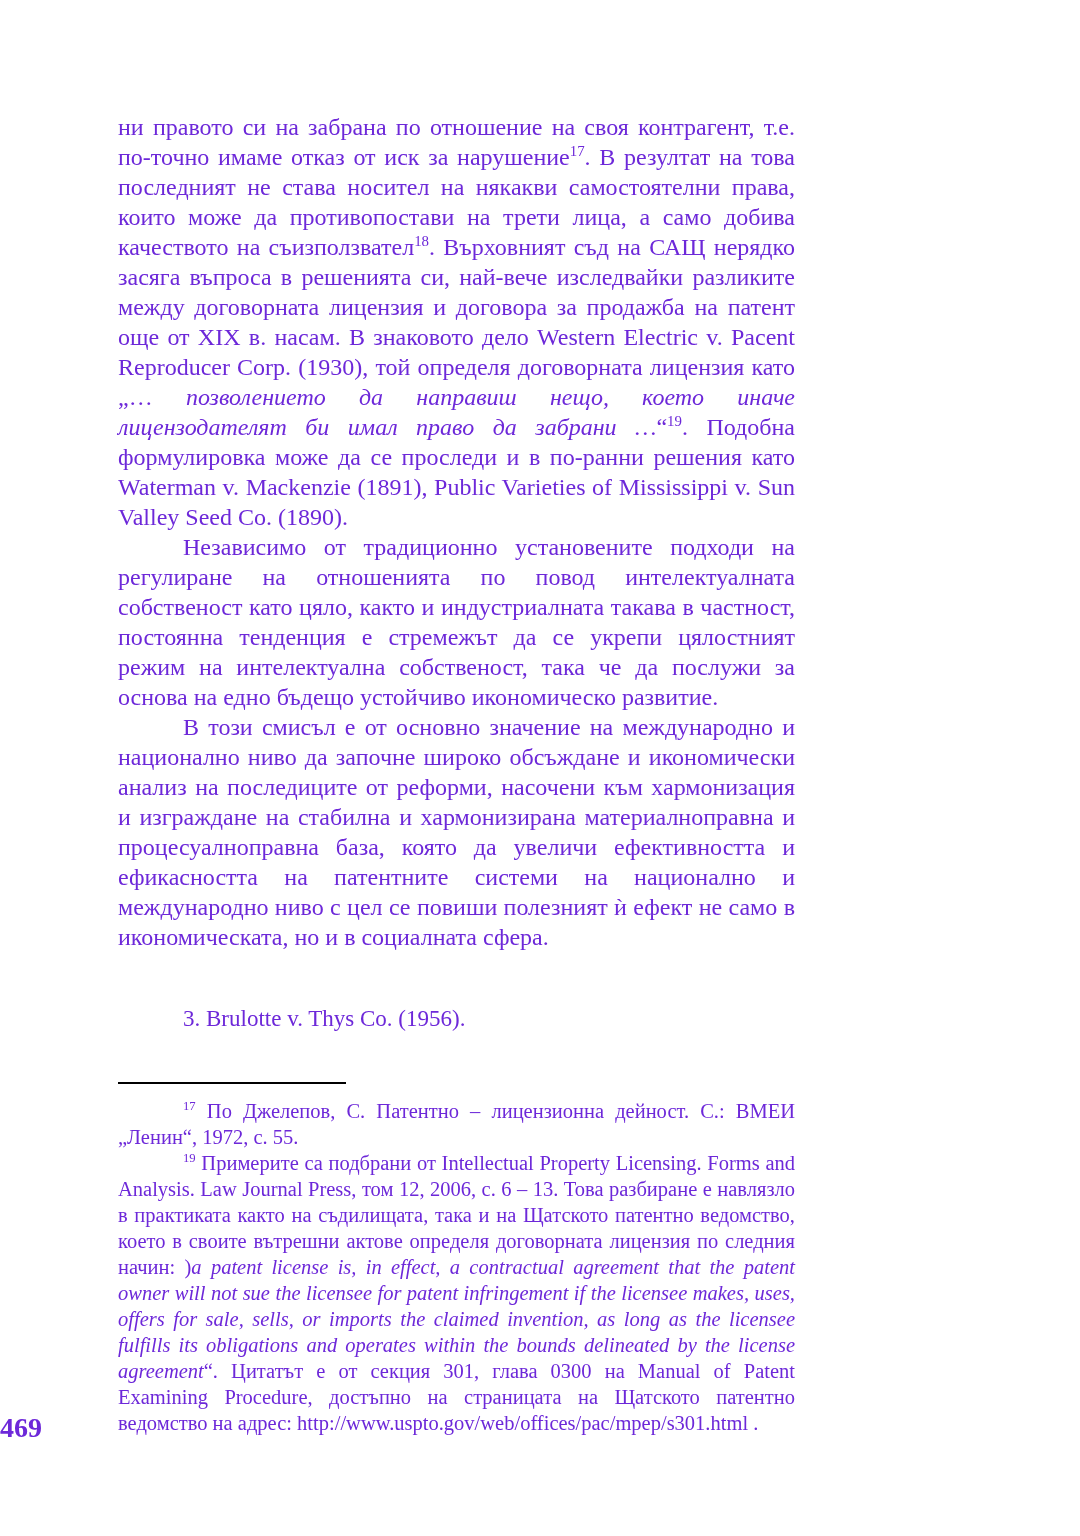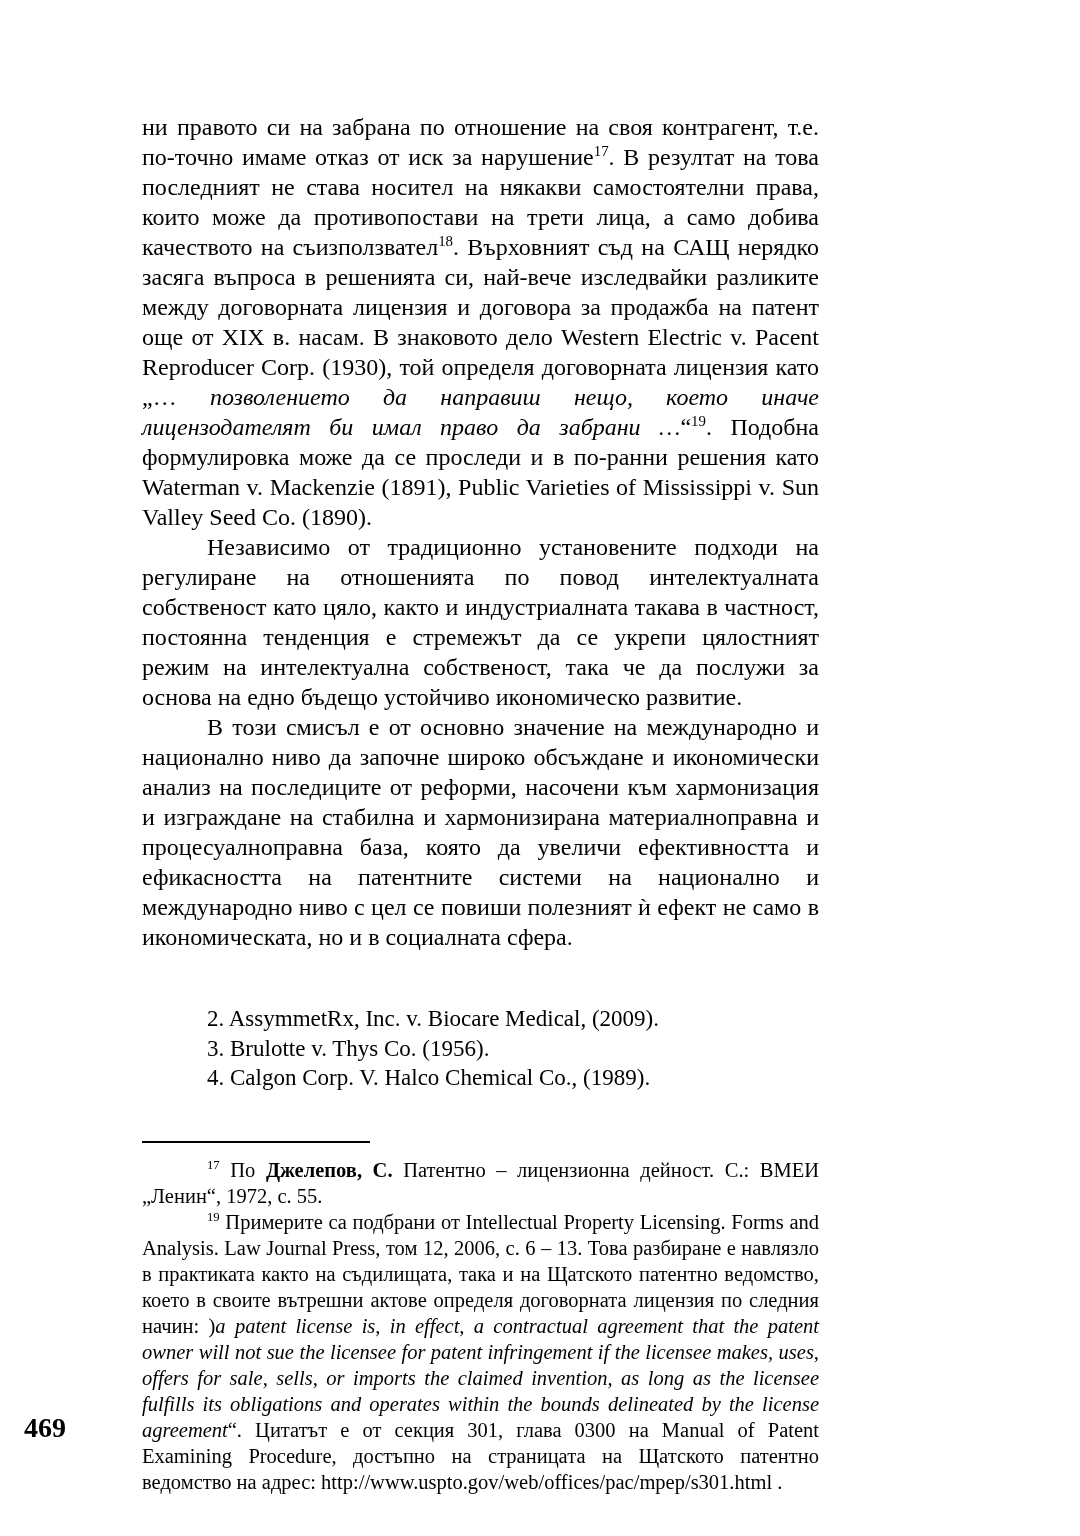--- a/index.html
+++ b/index.html
@@ -2,40 +2,39 @@
 <html><head>
 <meta charset="utf-8">
 <style>
   * { margin: 0; padding: 0; box-sizing: border-box; }
   html, body { background: #ffffff; }
   .page {
     position: relative;
     width: 912px;
     height: 1536px;
     background: #ffffff;
-    color: #000000;
+    color: #6d28d9;
     font-family: "Liberation Serif", serif;
     padding: 112px 117px 0 118px;
     overflow: hidden;
-    margin-left: 24px;
   }
   .body-text {
     font-size: 24px;
     line-height: 30px;
     text-align: justify;
   }
   .para { margin: 0; }
   .para.indent { text-indent: 65px; }
   sup {
     font-size: 0.62em;
     line-height: 0;
     vertical-align: super;
   }
   .run-italic { font-style: italic; }
-  .run-bold { font-weight: bold; }
+  .run-bold { font-weight: normal; }
   .biblio-heading {
     margin: 45px 0 0 65px;
     font-size: 23px;
     font-weight: bold;
     letter-spacing: 0.5px;
   }
   .biblio-list {
     list-style: none;
     margin: 52px 0 0 65px;
     font-size: 23px;
@@ -69,23 +68,21 @@
 <div class="page">
 
   <main class="body-text">
     <p class="para"><span>ни правото си на забрана по отношение на своя контрагент, т.е. по-точно имаме отказ от иск за нарушение</span><sup>17</sup><span>. В резултат на това последният не става носител на някакви самостоятелни права, които може да противопостави на трети лица, а само добива качеството на съизползвател</span><sup>18</sup><span>. Върховният съд на САЩ нерядко засяга въпроса в решенията си, най-вече изследвайки разликите между договорната лицензия и договора за продажба на патент още от XIX в. насам.  В знаковото дело Western Electric v. Pacent Reproducer Corp. (1930), той определя договорната лицензия като „… </span><span class="run-italic">позволението да направиш нещо, което иначе лицензодателят би имал право да забрани …</span><span>“</span><sup>19</sup><span>. Подобна формулировка може да се проследи и в по-ранни решения като Waterman v. Mackenzie (1891), Public Varieties of Mississippi v. Sun Valley Seed Co. (1890).</span></p>
     <p class="para indent"><span>Независимо от традиционно установените подходи на регулиране на отношенията по повод интелектуалната собственост като цяло, както и индустриалната такава в частност, постоянна тенденция е стремежът да се укрепи цялостният режим на интелектуална собственост, така че да послужи за основа на едно бъдещо устойчиво икономическо развитие.</span></p>
     <p class="para indent"><span>В този смисъл е от основно значение на международно и национално ниво да започне широко обсъждане и икономически анализ на последиците от реформи, насочени към хармонизация и изграждане на стабилна и хармонизирана материалноправна и процесуалноправна база, която да увеличи ефективността и ефикасността на патентните системи на национално и международно ниво с цел се повиши полезният ѝ ефект не само в икономическата, но и в социалната сфера.</span></p>
   </main>
 
 
   <ul class="biblio-list">
-    <li>2. AssymmetRx, Inc. v. Biocare Medical, (2009).</li>
     <li>3. Brulotte v. Thys Co. (1956).</li>
-    <li>4. Calgon Corp. V. Halco Chemical Co., (1989).</li>
   </ul>
 
   <hr class="footnote-rule">
 
   <div class="footnotes">
     <p class="footnote"><sup>17</sup><span> По </span><span class="run-bold">Джелепов, С.</span><span> Патентно – лицензионна дейност. С.: ВМЕИ „Ленин“, 1972, с. 55.</span></p>
     <p class="footnote"><sup>19</sup><span> Примерите са подбрани от Intellectual Property Licensing. Forms and Analysis. Law Journal Press, том 12, 2006, с. 6 – 13. Това разбиране е навлязло в практиката както на съдилищата, така и на Щатското патентно ведомство, което в своите вътрешни актове определя договорната лицензия по следния начин: )</span><span class="run-italic">a patent license is, in effect, a contractual agreement that the patent owner will not sue the licensee for patent infringement if the licensee makes, uses, offers for sale, sells, or imports the claimed invention, as long as the licensee fulfills its obligations and operates within the bounds delineated by the license agreement</span><span>“. Цитатът е от секция 301, глава 0300 на  Manual of Patent Examining Procedure, достъпно на страницата на Щатското патентно ведомство на адрес: http://www.uspto.gov/web/offices/pac/mpep/s301.html  .</span></p>
   </div>
 
   <div class="page-number">469</div>

